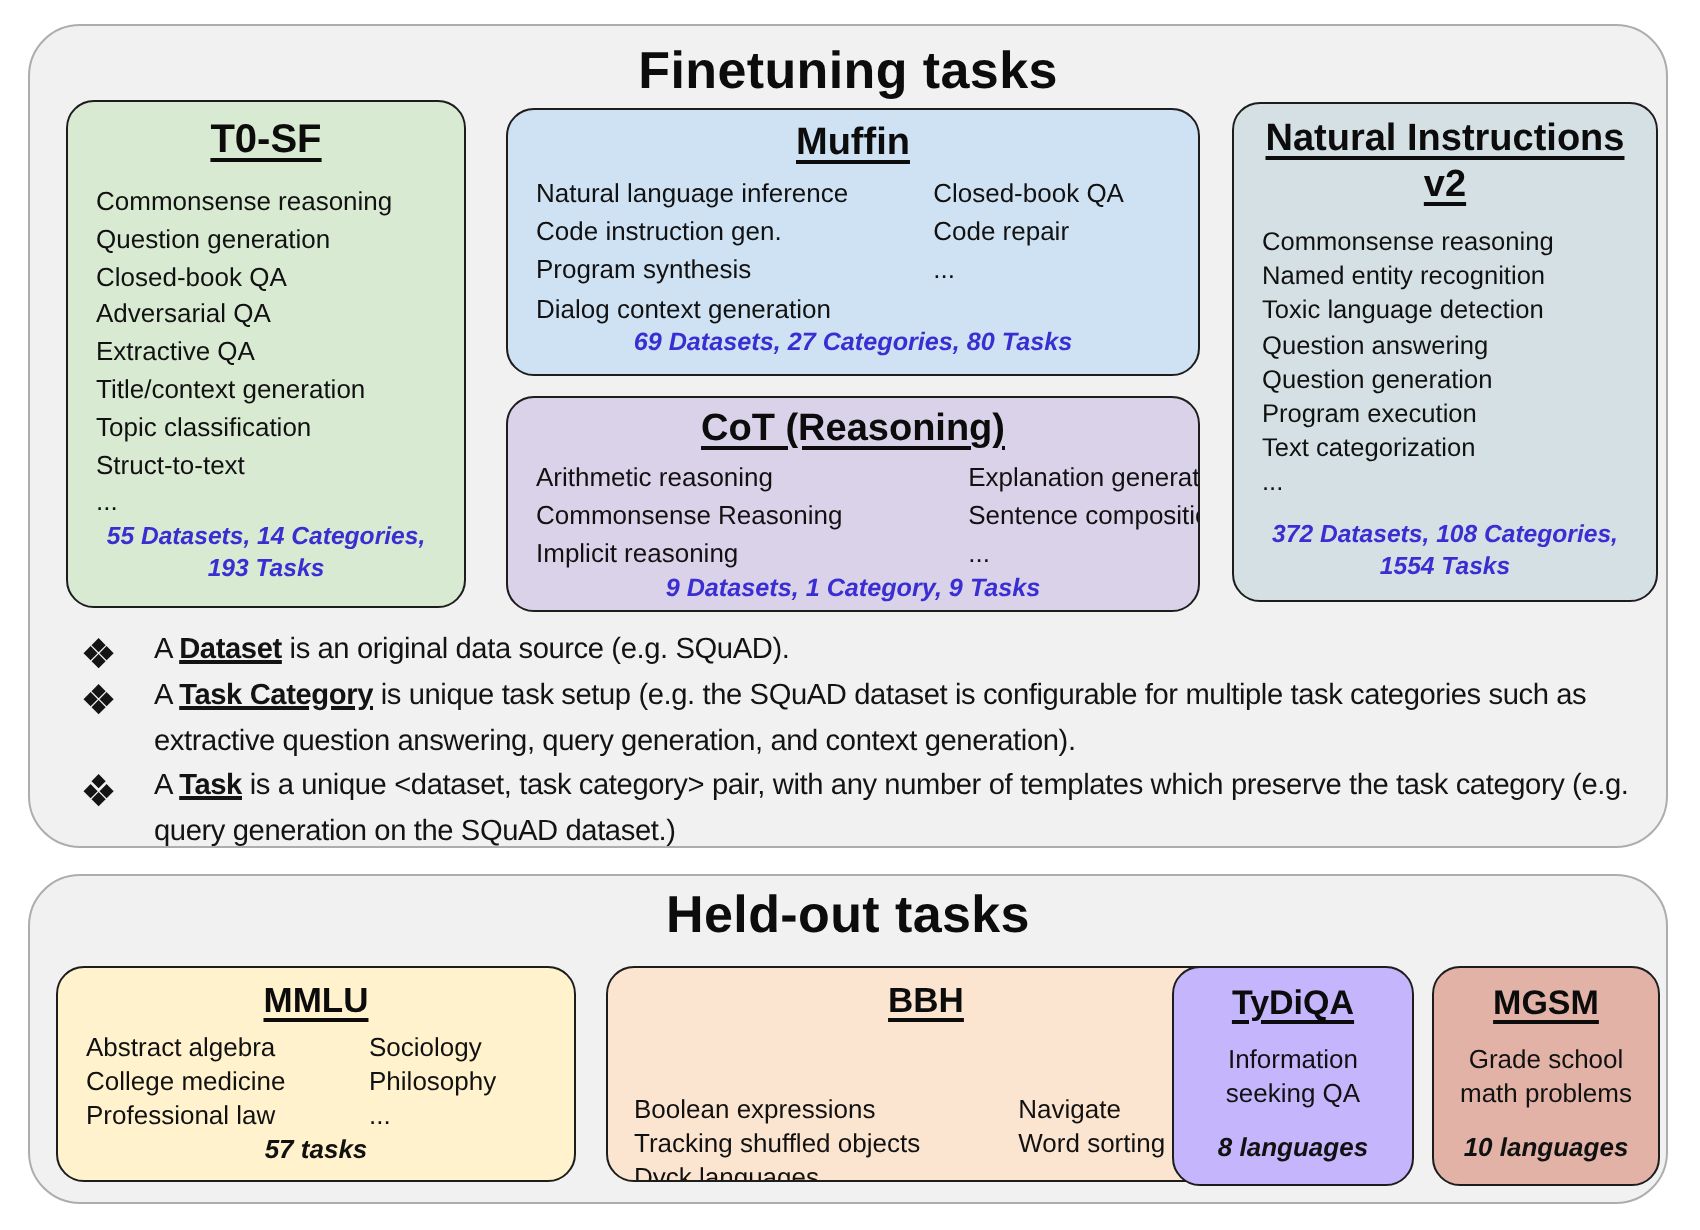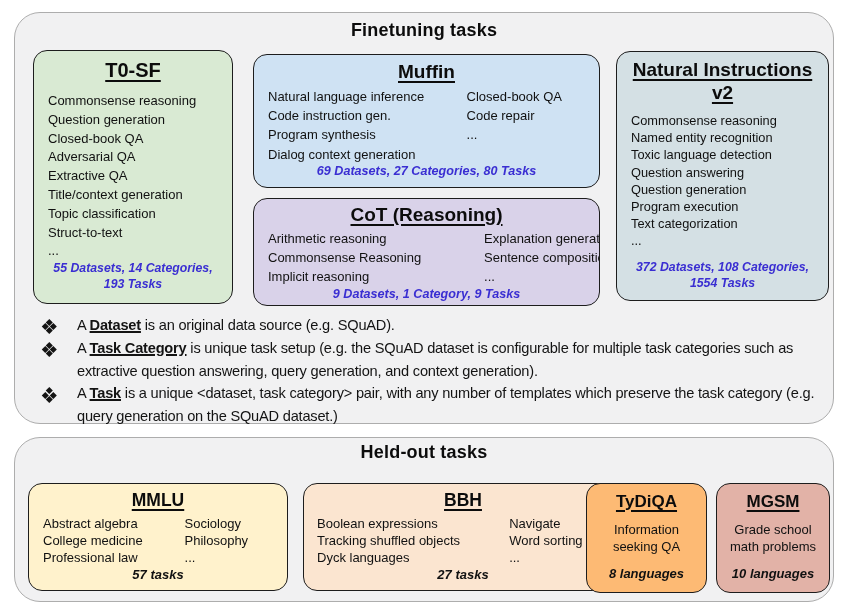--- a/index.html
+++ b/index.html
@@ -11,21 +11,21 @@
     background: #f1f1f2;
     border: 1.6px solid #adadad;
     border-radius: 26px;
   }
   #panel-finetuning { left: 14px; top: 12px; width: 820px; height: 412px; }
   #panel-heldout    { left: 14px; top: 437px; width: 820px; height: 165px; }
 
   .panel-title {
     text-align: center;
     font-weight: bold;
-    font-size: 18px;
+    font-size: 26px;
     letter-spacing: 0.2px;
     color: #0c0c0c;
   }
   #panel-finetuning .panel-title { margin-top: 7px; }
   #panel-heldout .panel-title    { margin-top: 4px; }
 
   .box {
     position: absolute;
     border: 1.6px solid #1d1d1d;
     border-radius: 14px;
@@ -82,22 +82,22 @@
   .diamond { position: relative; width: 13px; height: 13px; }
   .diamond i { position: absolute; width: 4.6px; height: 4.6px; background: #141414; transform: rotate(45deg); }
   .diamond i:nth-child(1) { left: 4.2px; top: 0; }
   .diamond i:nth-child(2) { left: 0;     top: 4.2px; }
   .diamond i:nth-child(3) { left: 8.4px; top: 4.2px; }
   .diamond i:nth-child(4) { left: 4.2px; top: 8.4px; }
   .note-term { font-weight: bold; text-decoration: underline; text-decoration-thickness: 1.5px; }
 
   
   #box-mmlu   { left: 13px;  top: 45px; width: 260px; height: 108px; background: #fff2cc; }
-  #box-bbh    { left: 288px; top: 45px; width: 320px; height: 108px; background: #fbe5d0; }
-  #box-tydiqa { left: 571px; top: 45px; width: 121px; height: 110px; background: #fdba74; }
+  #box-bbh    { left: 288px; top: 45px; width: 320px; height: 108px; background: #fbe5d0; gap: 31px; }
+  #box-tydiqa { left: 571px; top: 45px; width: 121px; height: 110px; background: #c4b5fd; }
   #box-mgsm   { left: 701px; top: 45px; width: 114px; height: 110px; background: #e2b2a7; }
 
   #box-mmlu .box-title, #box-bbh .box-title { font-size: 17.5px; margin-top: 6px; }
   #box-tydiqa .box-title, #box-mgsm .box-title { font-size: 17px; margin-top: 8px; }
 
   #box-mmlu .cols { grid-template-columns: 58% 42%; margin-top: 4px; padding-left: 14px; line-height: 17.2px; }
   #box-bbh .cols  { grid-template-columns: 63% 37%; margin-top: 4px; padding-left: 13px; line-height: 17.2px; }
 
   .heldout-stats {
     margin-top: auto;

